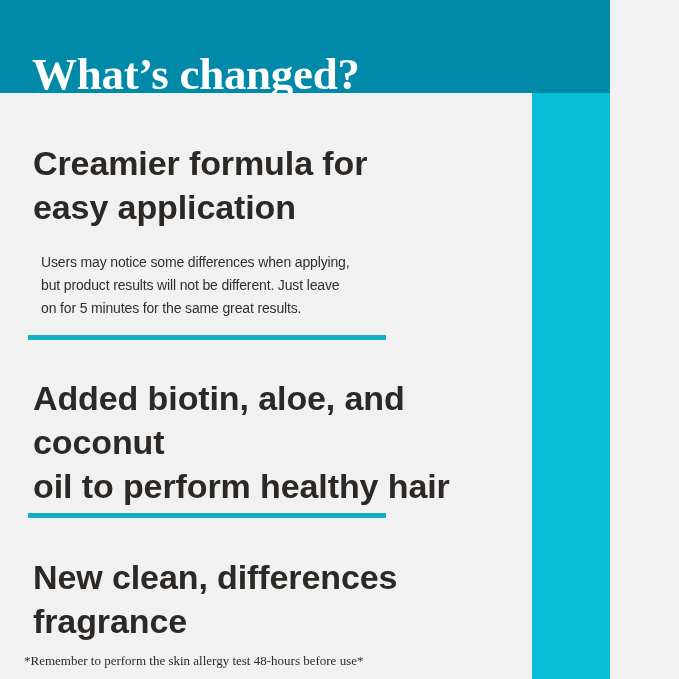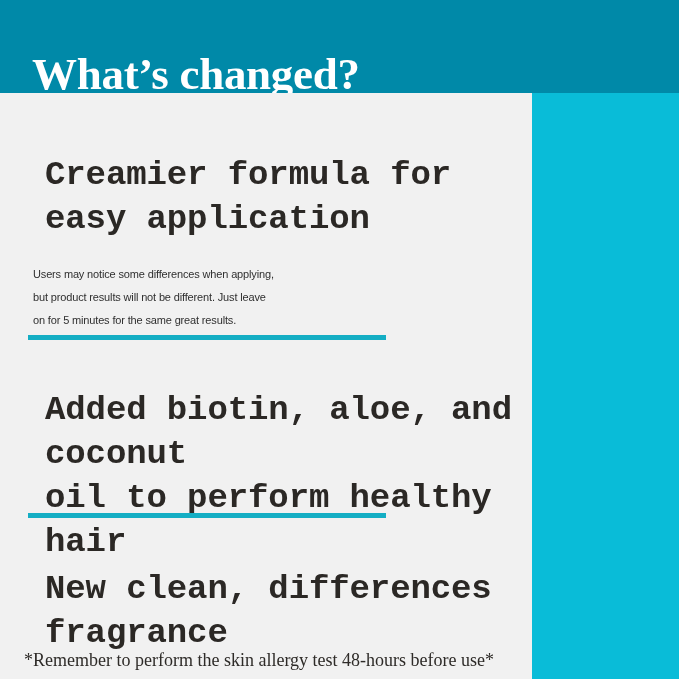--- a/index.html
+++ b/index.html
@@ -10,21 +10,21 @@
   body {
     width: 679px;
     height: 679px;
     background: #f1f1f1;
     font-family: "Liberation Sans", sans-serif;
     overflow: hidden;
   }
 
   #infographic {
     position: relative;
-    width: 679px;
+    width: 610px;
     height: 679px;
     background: #f0abfc;
     overflow: hidden;
   }
 
   
   .header-band {
     position: absolute;
     left: 0;
     top: 0;
@@ -64,37 +64,37 @@
     height: 586px;
     background: #f1f1f1;
   }
 
   .section {
     position: absolute;
     left: 33px;
   }
 
   .section-heading {
-    font-family: Liberation Mono, monospace;
+    font-family: Liberation Sans, sans-serif;
     font-weight: bold;
     font-size: 34px;
     line-height: 44px;
     color: #2b2825;
-    margin: 12px;
+    margin: 0;
     letter-spacing: -0.1px;
     white-space: pre-line;
   }
 
   .section-body {
     font-family: "Liberation Sans", sans-serif;
     font-weight: normal;
-    font-size: 11px;
+    font-size: 14px;
     line-height: 23px;
     color: #2f2f2f;
-    margin: 0;
+    margin: 8px;
     white-space: pre-line;
     letter-spacing: -0.15px;
   }
 
   
   #section-1 { top: 48px; }
   #section-1 .section-body { margin-top: 22px; }
   #section-2 { top: 283px; }
   #section-3 { top: 462px; }
 
@@ -109,21 +109,21 @@
   #divider-1 { top: 242px; }
   #divider-2 { top: 420px; }
 
   
   .footnote {
     position: absolute;
     left: 24px;
     top: 558px;
     font-family: "Liberation Serif", "DejaVu Serif", serif;
     font-weight: normal;
-    font-size: 18px;
+    font-size: 13px;
     line-height: 19px;
     color: #2e2b28;
     margin: 0;
     white-space: nowrap;
   }
 </style>
 </head>
 <body>
 
 <div id="infographic">

